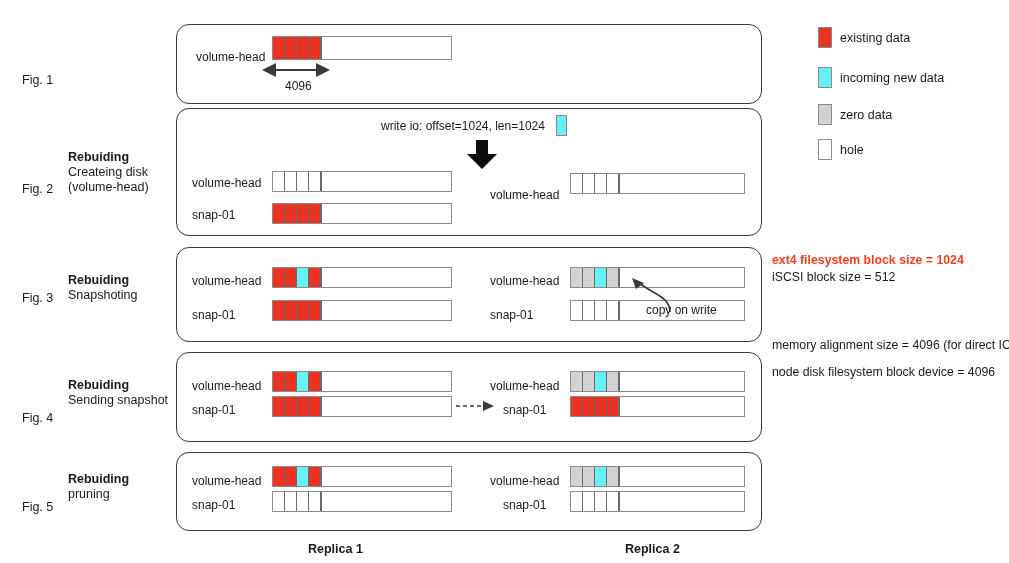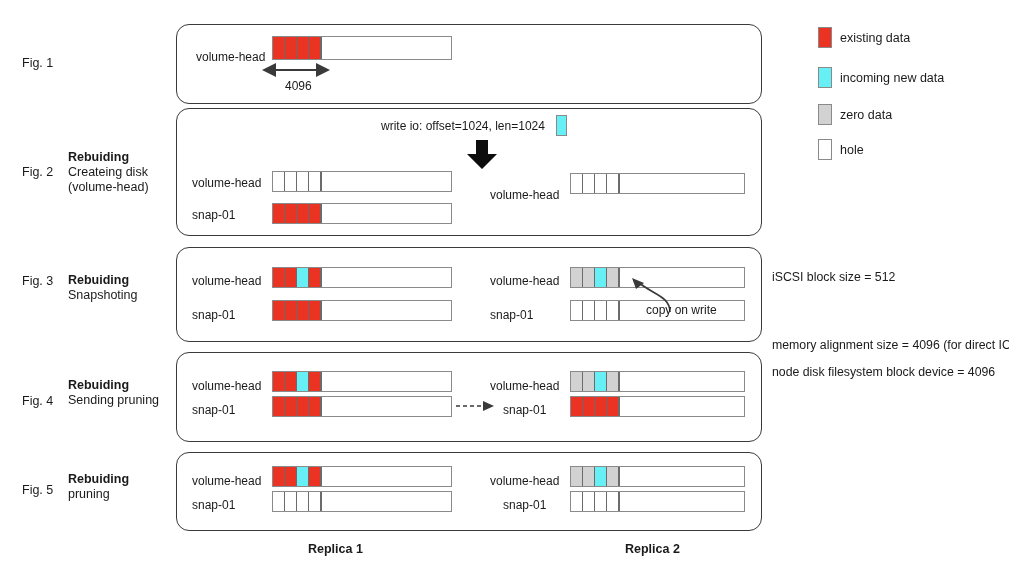--- a/index.html
+++ b/index.html
@@ -21,20 +21,21 @@
     background:#fff;
     box-sizing:border-box;
   }
 
   
   .fig-no{
     position:absolute;
     font-size:12.5px;
     color:#1a1a1a;
     white-space:nowrap;
+    margin-top:17px;
   }
   .fig-cap{
     position:absolute;
     font-size:12.5px;
     line-height:15px;
     color:#1a1a1a;
     white-space:nowrap;
   }
   .fig-cap .b{font-weight:bold;display:block;}
   .fig-cap .n{font-weight:normal;display:block;}
@@ -240,21 +241,21 @@
     <path d="M58,40 C58,24 40,22 26,10" stroke="#3a3a3a" stroke-width="1.7" fill="none"></path>
     <path d="M20,6 L32,11 L24,17 Z" fill="#3a3a3a"></path>
   </svg>
   <div class="cow" style="left:646px;top:303px;">copy on write</div>
 
   <div class="panel" style="left:176px;top:352px;width:586px;height:90px;"></div>
 
   <div class="fig-no" style="left:22px;top:394px;">Fig. 4</div>
   <div class="fig-cap" style="left:68px;top:378px;">
     <span class="b">Rebuiding</span>
-    <span class="n">Sending pruning</span>
+    <span class="n">Sending snapshot</span>
   </div>
 
   <div class="rowlabel" style="left:192px;top:379px;">volume-head</div>
   <div class="bar" style="left:272px;top:371px;width:180px;height:21px;">
     <div class="cell red" style="width:12px;"></div>
     <div class="cell red" style="width:12px;"></div>
     <div class="cell cyan" style="width:12px;"></div>
     <div class="cell red" style="width:12px;"></div>
     <div class="cell tail" style="flex:1;"></div>
   </div>
@@ -343,20 +344,21 @@
 
   <div class="legend-sw" style="left:818px;top:67px;background:#66f0f5;"></div>
   <div class="legend-tx" style="left:840px;top:71px;">incoming new data</div>
 
   <div class="legend-sw" style="left:818px;top:104px;background:#d2d2d2;"></div>
   <div class="legend-tx" style="left:840px;top:108px;">zero data</div>
 
   <div class="legend-sw" style="left:818px;top:139px;background:#ffffff;"></div>
   <div class="legend-tx" style="left:840px;top:143px;">hole</div>
 
+  <div class="note hl" style="left:772px;top:252px;">ext4 filesystem block size = 1024</div>
   <div class="note" style="left:772px;top:269px;">iSCSI block size = 512</div>
 
 
   <div class="note" style="left:772px;top:337px;">memory alignment size = 4096 (for direct IO)</div>
 
   <div class="note" style="left:772px;top:364px;">node disk filesystem block device = 4096</div>
 
 </div>
 
 </body></html>

